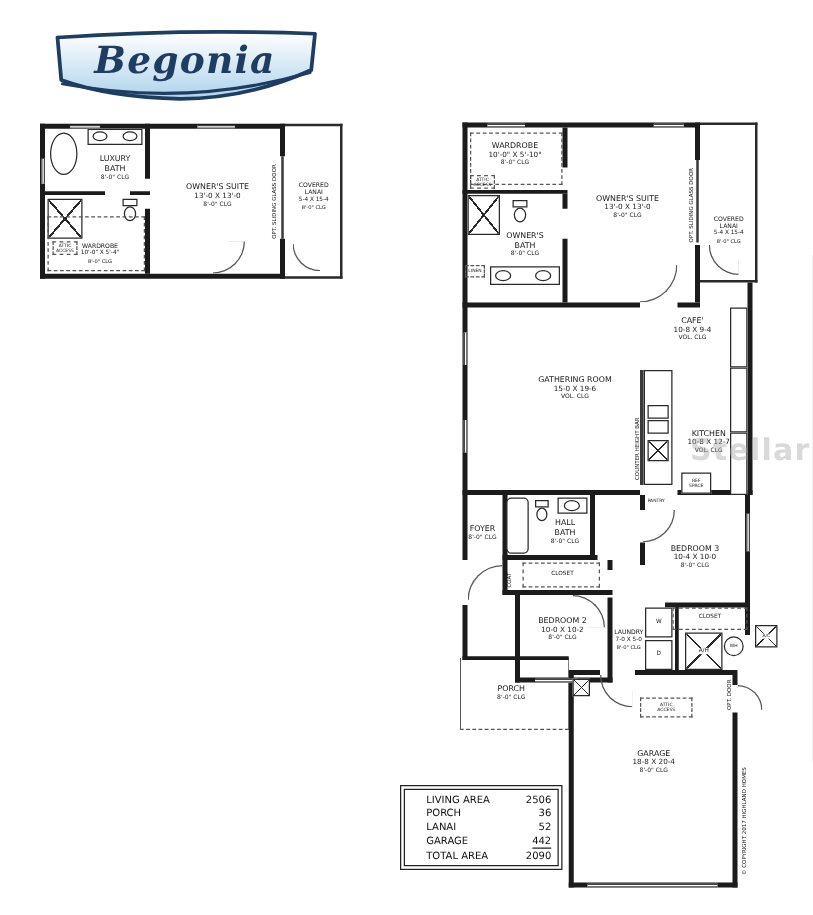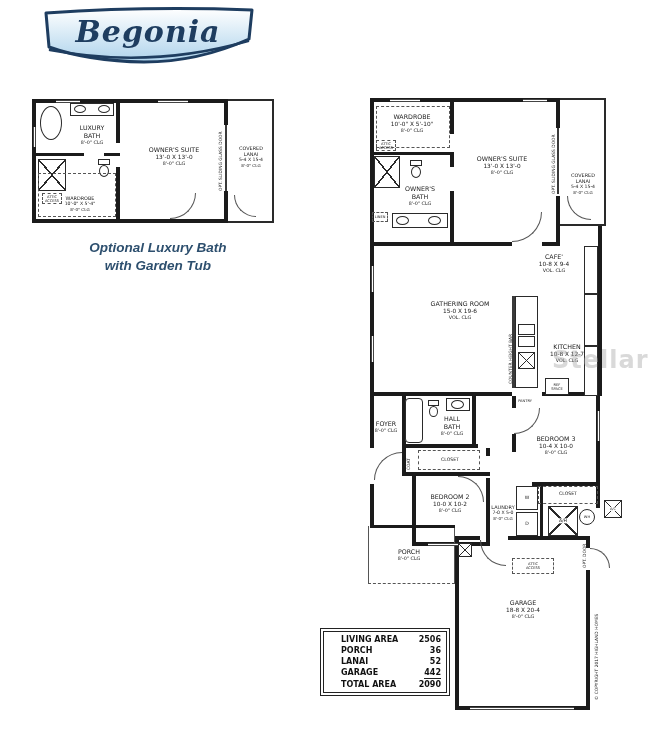--- a/index.html
+++ b/index.html
@@ -1,19 +1,19 @@
 <!DOCTYPE html>
 <html><head>
 <meta charset="utf-8">
 <style>
   html,body{margin:0;padding:0;background:#e8e8e8;}
   #page{position:relative;width:650px;height:732px;background:#ffffff;overflow:hidden;
         font-family:"Liberation Sans",sans-serif;}
   
-  #banner{position:absolute;left:36px;top:3px;width:224px;height:66px;}
+  #banner{position:absolute;left:36px;top:20px;width:224px;height:66px;}
   #plan-title{position:absolute;left:0;right:0;top:11px;text-align:center;
     font-family:"DejaVu Serif",serif;font-style:italic;font-weight:bold;
     font-size:30px;color:#1e3d60;letter-spacing:1px;}
   #stats{position:absolute;right:6px;top:7px;text-align:right;color:#1e3d60;}
   #stats .row1{margin-bottom:5px;}
   .num{font-family:"DejaVu Sans",sans-serif;font-weight:bold;font-size:17px;}
   .num2{font-family:"DejaVu Sans",sans-serif;font-weight:bold;font-size:15px;}
   .script{font-family:"DejaVu Serif",serif;font-style:italic;font-size:14px;}
   .sep{font-weight:300;font-size:15px;padding:0 5px;color:#1e3d60;}
   
@@ -43,21 +43,21 @@
   .t1 span{display:block;}
   .tt{font-size:3.6px;}
   .vt{position:absolute;font-size:4.4px;color:#1a1a1a;font-family:"DejaVu Sans",sans-serif;
       white-space:nowrap;transform:rotate(-90deg);transform-origin:0 0;}
   
   #inset-caption{position:absolute;left:28px;top:239px;width:260px;text-align:center;
     font-style:italic;font-weight:600;font-size:13.5px;color:#2d4f6e;line-height:1.3;}
   #area-table{position:absolute;left:320px;top:628px;width:130px;border:1.5px solid #222;
     background:#fff;padding:2px;box-sizing:border-box;}
   #area-table .inner{border:1px solid #222;padding:2px 5px;}
-  #area-table .r{display:flex;justify-content:space-between;font-size:8px;font-weight:bold;
+  #area-table .r{display:flex;justify-content:space-between;font-size:8px;font-weight:normal;
     color:#111;line-height:11px;font-family:"DejaVu Sans",sans-serif;padding-left:12px;}
   #area-table .r .v.u{border-bottom:1px solid #222;}
   #disclaimer{position:absolute;left:319px;top:696px;width:142px;font-size:6.5px;font-weight:bold;
     color:#111;line-height:1.3;font-family:"DejaVu Sans",sans-serif;}
   #watermark{position:absolute;left:552px;top:346px;font-size:24px;font-weight:bold;
     color:rgba(170,170,170,0.45);letter-spacing:1px;font-family:"DejaVu Sans",sans-serif;}
 </style>
 </head>
 <body>
 
@@ -127,24 +127,20 @@
       <span class="c">8'-0" CLG</span>
     </div>
     <div class="dash" style="left:14px;top:96px;width:20px;height:11px;"></div>
     <div class="t1" style="left:24px;top:102px;">
       <span class="tt">ATTIC</span>
       <span class="tt">ACCESS</span>
     </div>
     <div class="vt" style="left:190px;top:94px;">OPT. SLIDING GLASS DOOR</div>
   </div>
 
-  <div id="inset-caption">
-    <div>Optional Luxury Bath</div>
-    <div>with Garden Tub</div>
-  </div>
 
   <div class="plan" id="main-plan" style="left:362px;top:96px;width:288px;height:624px;">
 
     <div class="wall" style="left:8px;top:2px;width:190px;height:4px;"></div>
     <div class="wall" style="left:8px;top:2px;width:4px;height:350px;"></div>
     <div class="wall" style="left:8px;top:388px;width:4px;height:44px;"></div>
     <div class="wall" style="left:194px;top:2px;width:4px;height:30px;"></div>
     <div class="wall" style="left:194px;top:100px;width:4px;height:46px;"></div>
     <div class="tw" style="left:195px;top:32px;width:2px;height:66px;"></div>
     <div class="wall" style="left:8px;top:146px;width:142px;height:4px;"></div>

